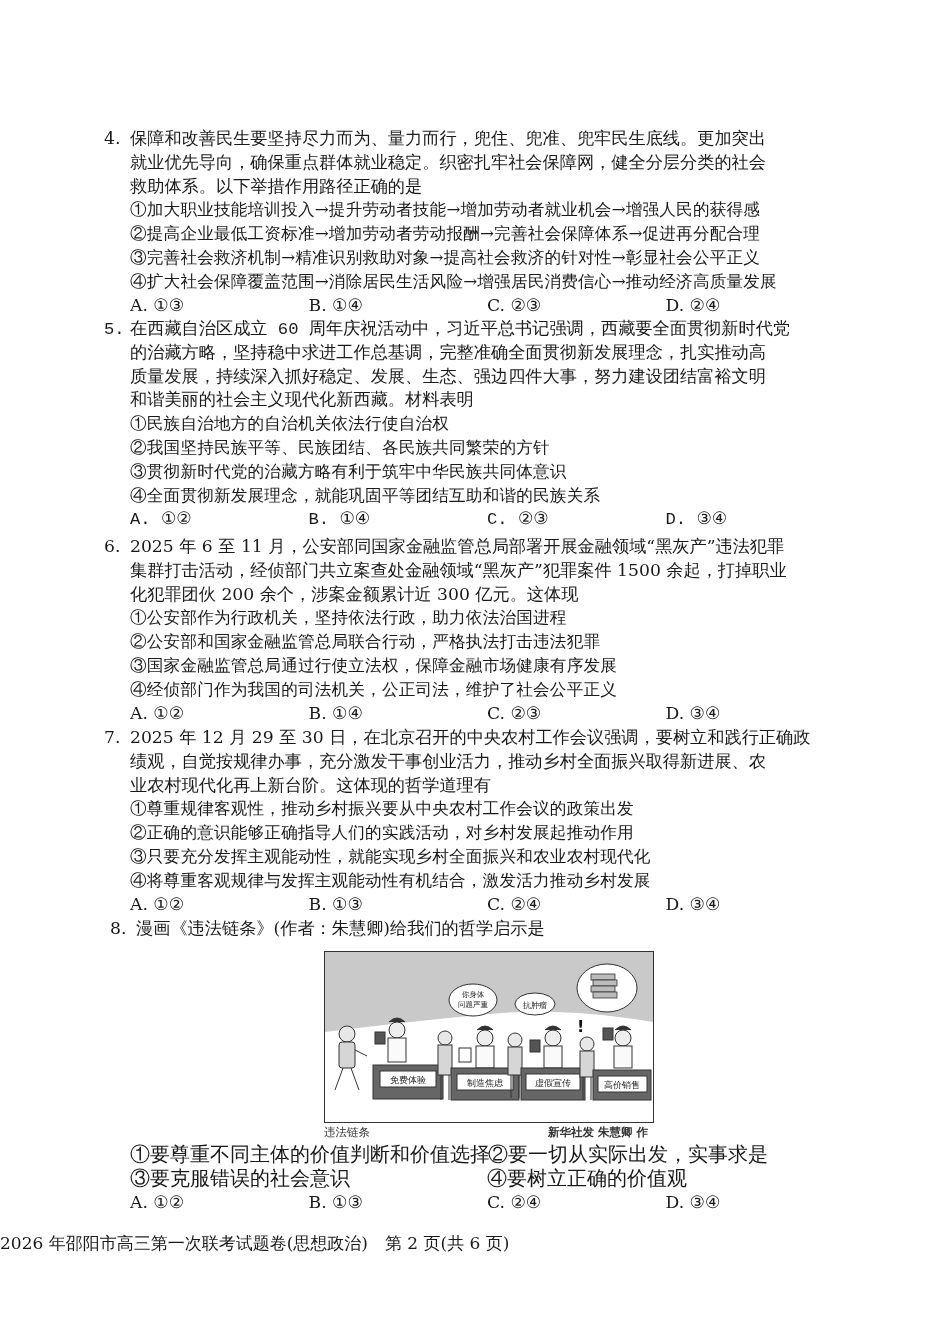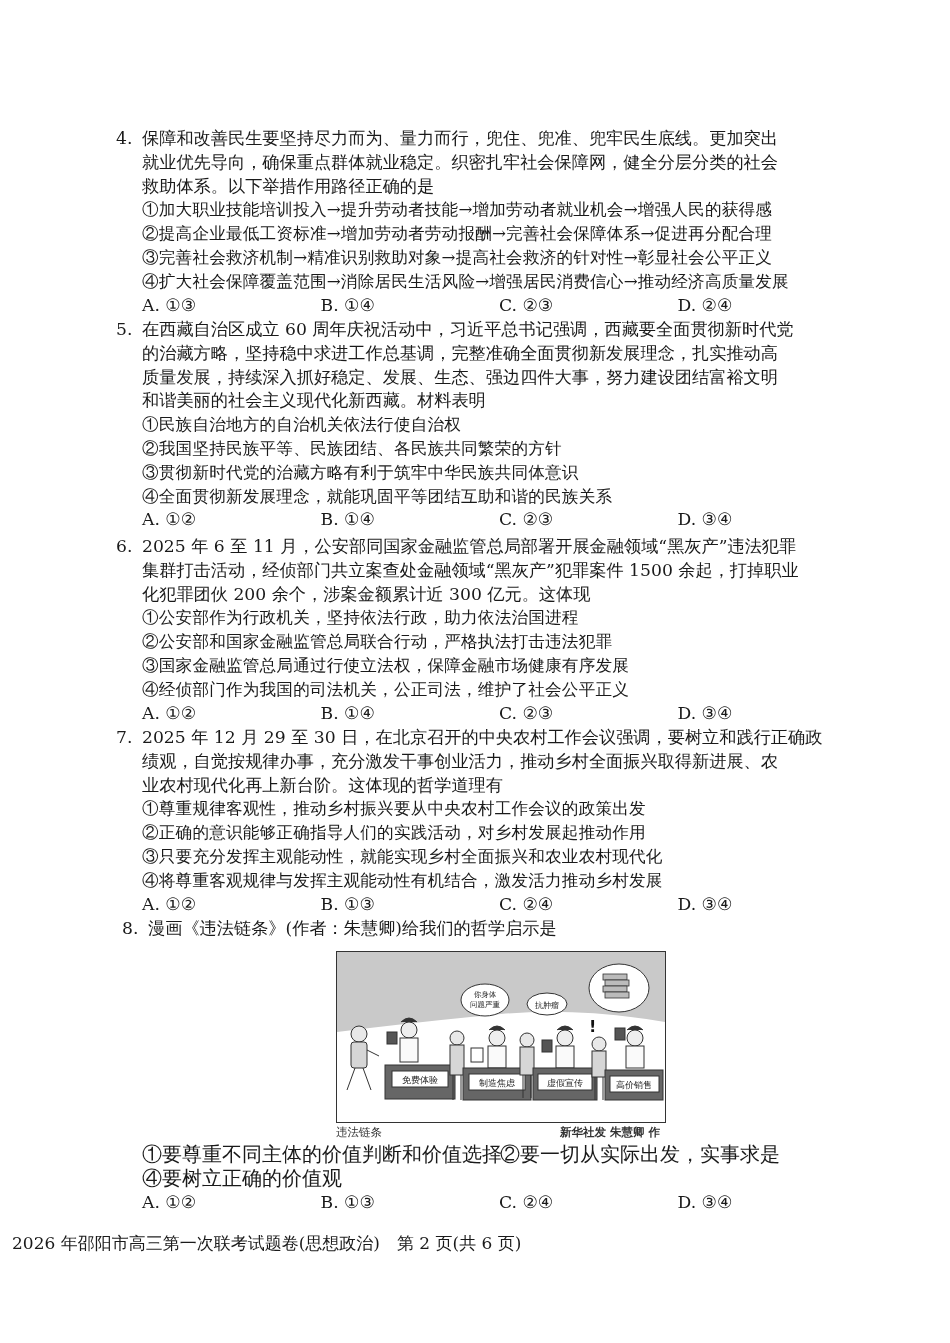--- a/index.html
+++ b/index.html
@@ -1,18 +1,18 @@
 <!DOCTYPE html>
 <html><head>
 <meta charset="utf-8">
 <style>
   html, body { margin:0; padding:0; background:#ffffff; }
   body { width:950px; height:1343px; position:relative; overflow:hidden;
          font-family:"DejaVu Serif","Liberation Serif",serif; color:#1a1a1a; }
-  .page { position:absolute; left:12px; top:0; width:874px; height:1343px; }
+  .page { position:absolute; left:0; top:0; width:874px; height:1343px; }
   .q { position:absolute; left:104px; width:740px; font-size:17.2px; line-height:23.8px; }
   .qline { white-space:nowrap; }
   .qnum { display:inline-block; width:26px; }
   .indent { padding-left:26px; }
   .opt { padding-left:26px; white-space:nowrap; font-size:16.6px; letter-spacing:0.2px; }
   .answers { padding-left:26px; display:flex; white-space:nowrap; }
   .answers span { display:inline-block; width:182px; }
   .two-col { padding-left:26px; display:flex; white-space:nowrap; font-size:20px; }
   .two-col span { display:inline-block; width:358px; }
   .cartoon { position:absolute; left:324px; top:951px; width:328px; height:170px;
@@ -35,21 +35,21 @@
     <div class="opt">③完善社会救济机制→精准识别救助对象→提高社会救济的针对性→彰显社会公平正义</div>
     <div class="opt">④扩大社会保障覆盖范围→消除居民生活风险→增强居民消费信心→推动经济高质量发展</div>
     <div class="answers">
       <span>A. ①③</span>
       <span>B. ①④</span>
       <span>C. ②③</span>
       <span>D. ②④</span>
     </div>
   </div>
 
-  <div class="q" style="top:318px;">
+  <div class="q" style="top:318px;font-family:Liberation Mono, monospace;">
     <div class="qline"><span class="qnum">5.</span><span>在西藏自治区成立 60 周年庆祝活动中，习近平总书记强调，西藏要全面贯彻新时代党</span></div>
     <div class="qline indent">的治藏方略，坚持稳中求进工作总基调，完整准确全面贯彻新发展理念，扎实推动高</div>
     <div class="qline indent">质量发展，持续深入抓好稳定、发展、生态、强边四件大事，努力建设团结富裕文明</div>
     <div class="qline indent">和谐美丽的社会主义现代化新西藏。材料表明</div>
     <div class="opt">①民族自治地方的自治机关依法行使自治权</div>
     <div class="opt">②我国坚持民族平等、民族团结、各民族共同繁荣的方针</div>
     <div class="opt">③贯彻新时代党的治藏方略有利于筑牢中华民族共同体意识</div>
     <div class="opt">④全面贯彻新发展理念，就能巩固平等团结互助和谐的民族关系</div>
     <div class="answers">
       <span>A. ①②</span>
@@ -182,20 +182,21 @@
   </div>
   <div class="caption" style="left:324px;">违法链条</div>
   <div class="caption" style="left:548px;font-weight:bold;">新华社发 朱慧卿 作</div>
 
   <div class="q" style="top:1143px;">
     <div class="two-col">
       <span>①要尊重不同主体的价值判断和价值选择</span>
       <span>②要一切从实际出发，实事求是</span>
     </div>
     <div class="two-col">
+      <span>③要克服错误的社会意识</span>
       <span>④要树立正确的价值观</span>
     </div>
     <div class="answers">
       <span>A. ①②</span>
       <span>B. ①③</span>
       <span>C. ②④</span>
       <span>D. ③④</span>
     </div>
   </div>
 

